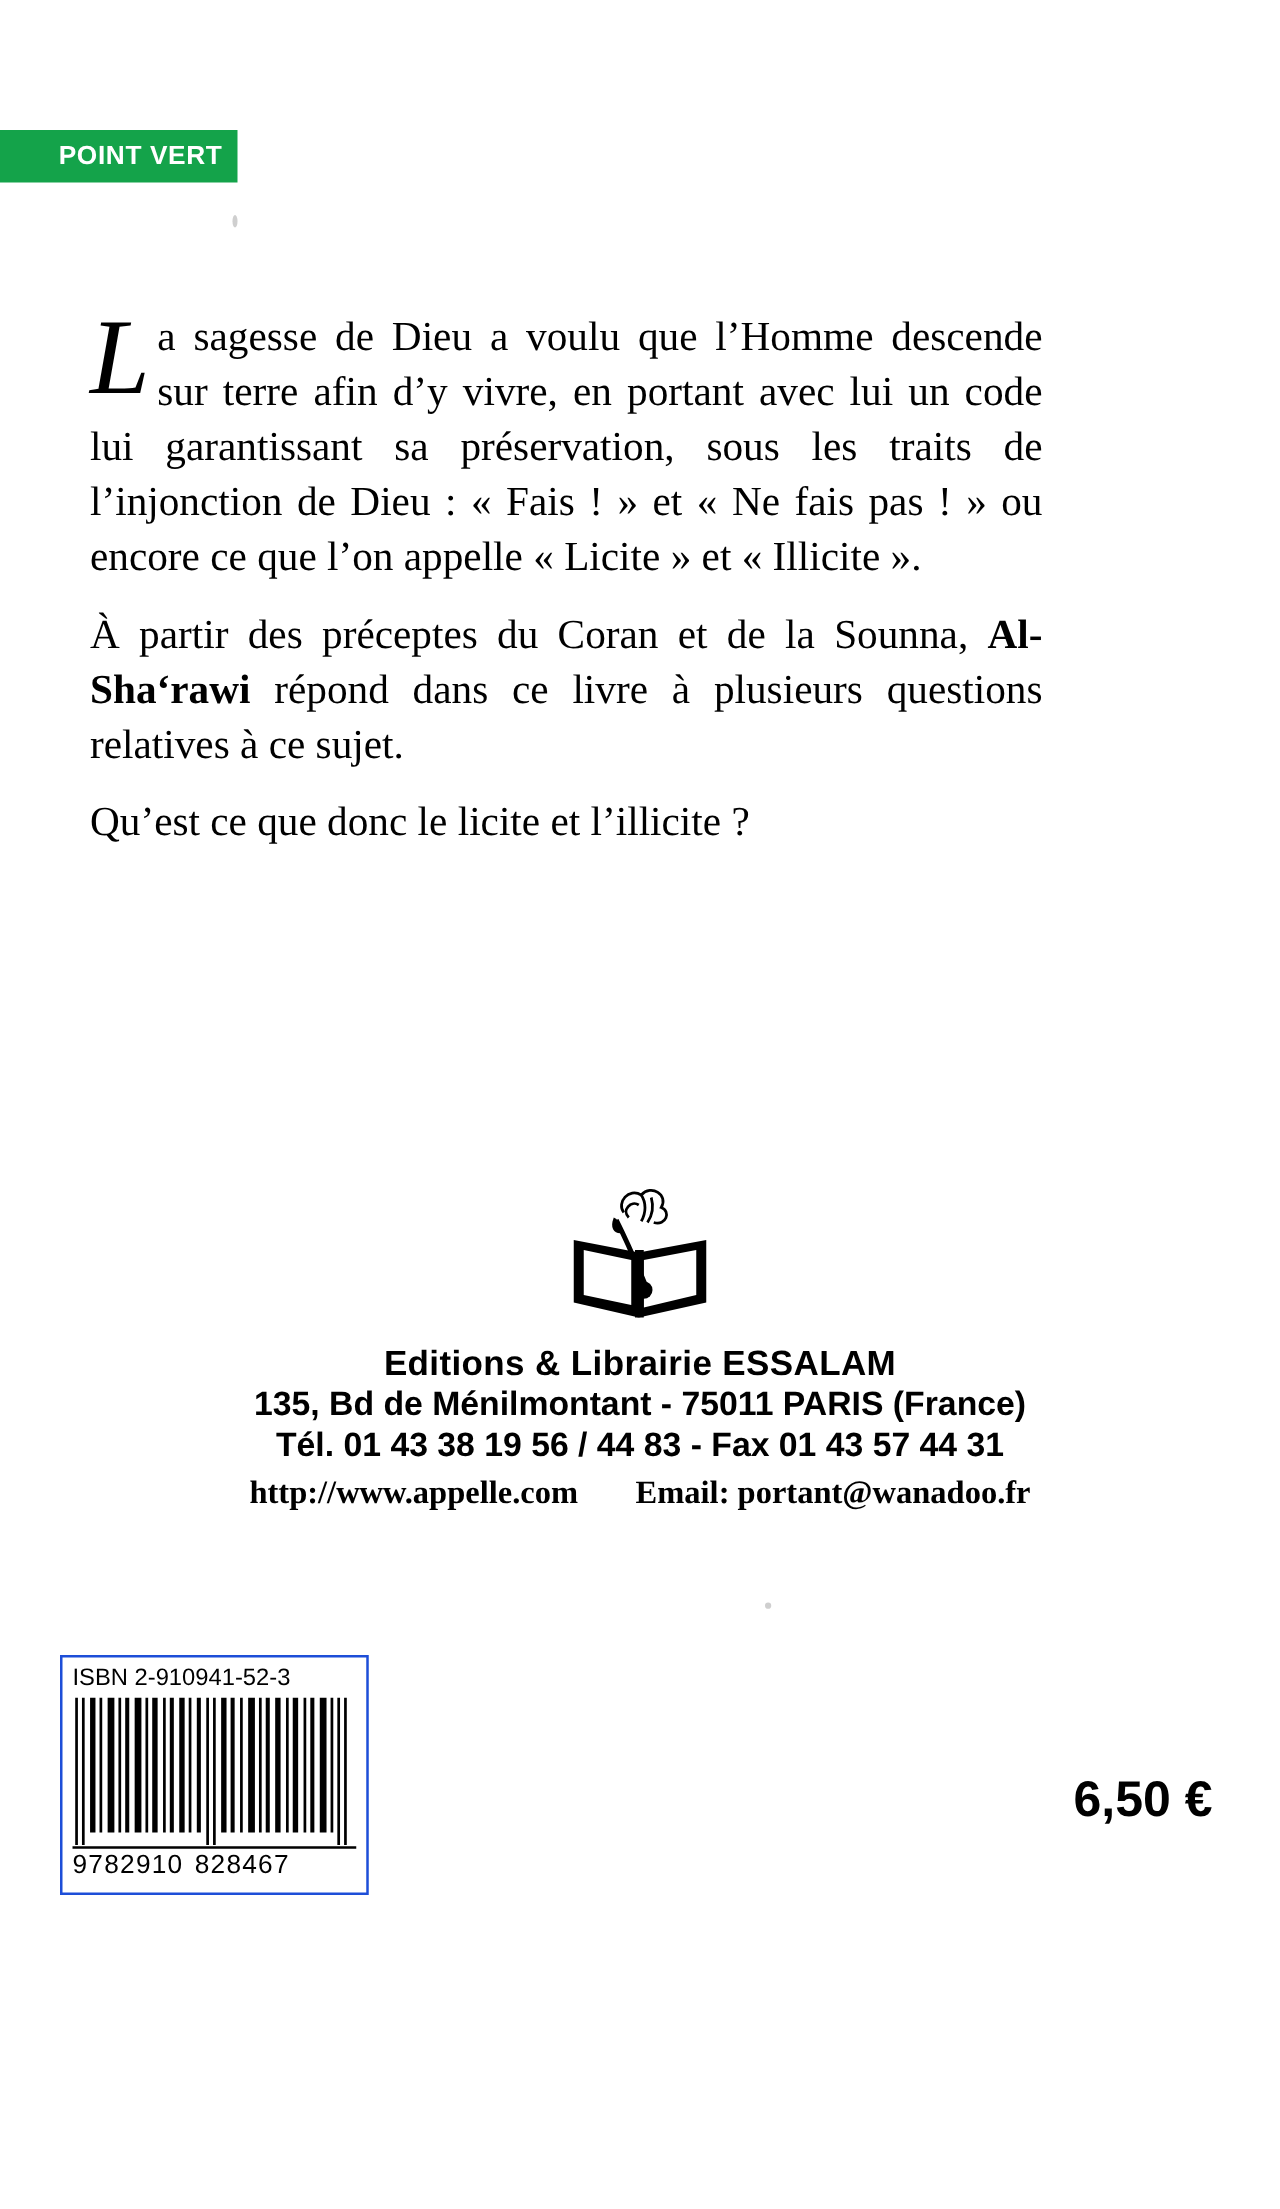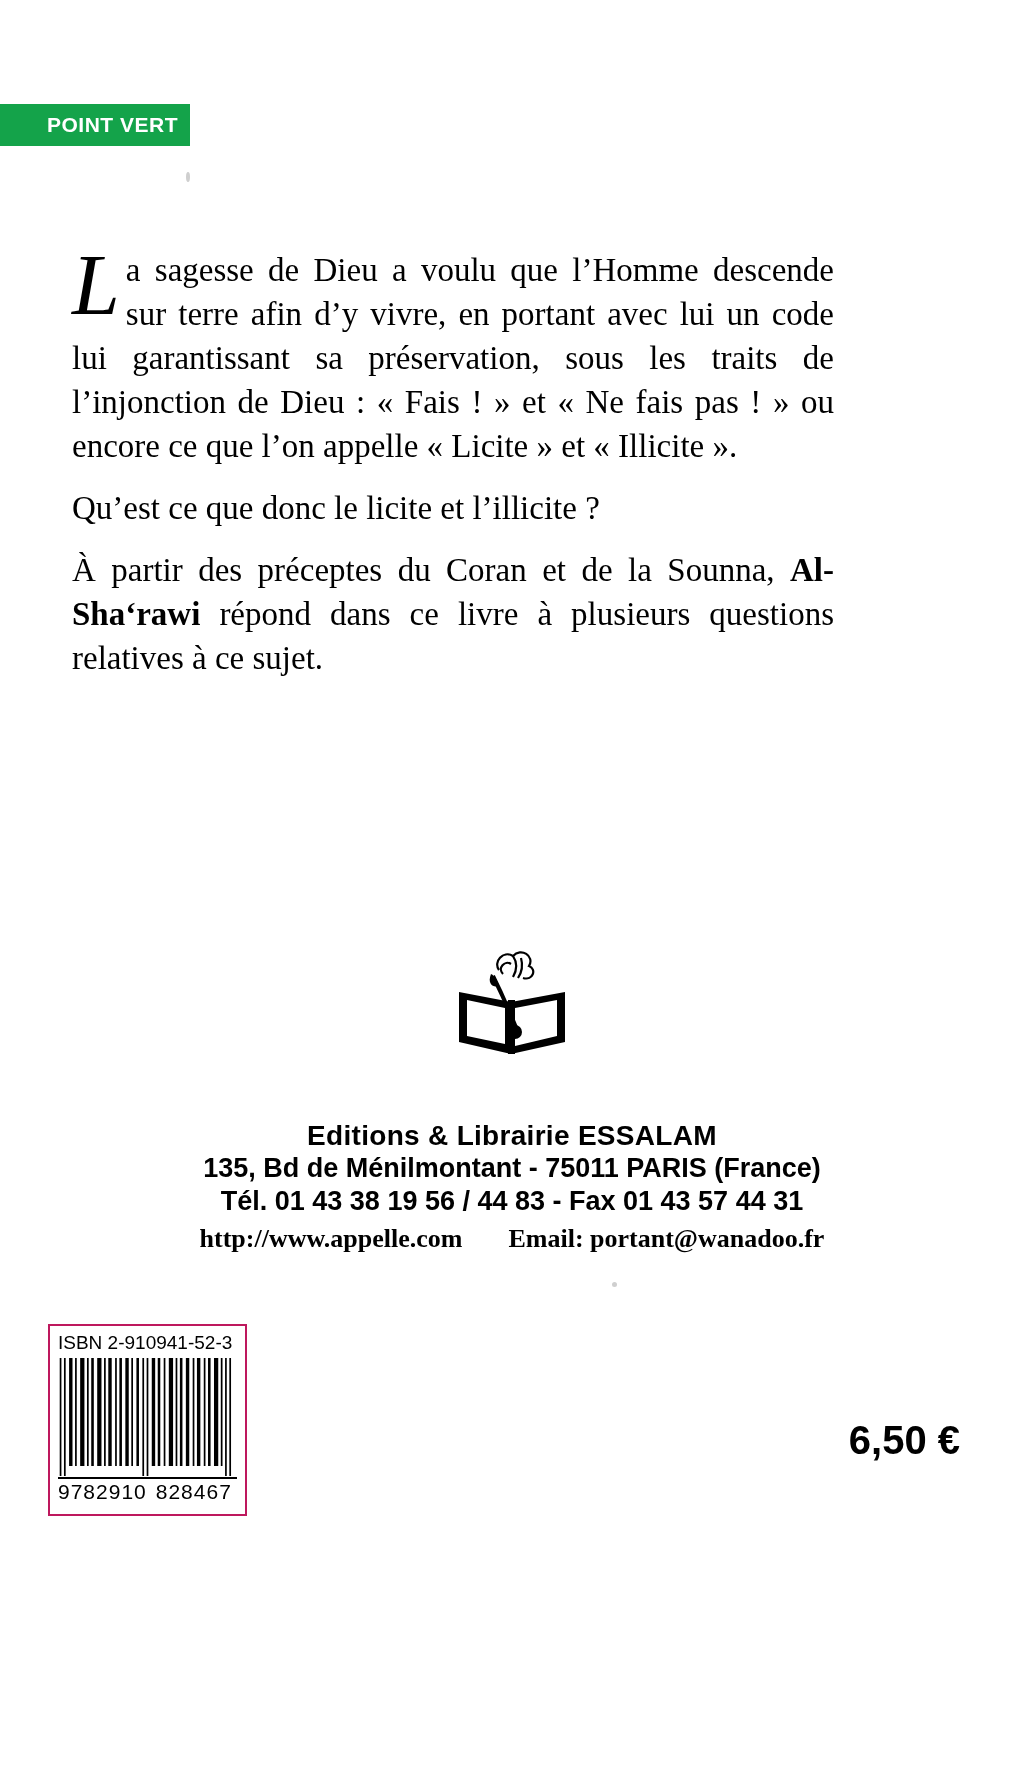--- a/index.html
+++ b/index.html
@@ -80,21 +80,21 @@
     top: 936px;
     transform: translateX(-50%);
     width: 130px;
     height: 130px;
   }
 
   
   .publisher {
     position: absolute;
     left: 0;
-    top: 1119px;
+    top: 1074px;
     width: 1024px;
     text-align: center;
     font-family: "Liberation Sans", sans-serif;
   }
   .pub-line {
     font-weight: bold;
     font-size: 27px;
     line-height: 33px;
     letter-spacing: 0px;
     color: #000;
@@ -106,23 +106,23 @@
     font-size: 26px;
     margin-top: 4px;
   }
   .pub-line.web .gap { display: inline-block; width: 46px; }
 
   
   .barcode-box {
     position: absolute;
     left: 48px;
     top: 1324px;
-    width: 199px;
+    width: 247px;
     height: 192px;
-    border: 2px solid #be185d;
+    border: 2px solid #1d4ed8;
     background: #fff;
     box-sizing: border-box;
     padding: 6px 8px 22px 8px;
   }
   .isbn-text {
     font-family: "Liberation Sans", sans-serif;
     font-size: 19px;
     line-height: 22px;
     color: #000;
     white-space: nowrap;
@@ -140,21 +140,21 @@
     border-top: 2px solid #000;
     padding-top: 1px;
     margin-top: 1px;
     white-space: nowrap;
   }
   .ean-text .sp { display: inline-block; width: 9px; }
 
   
   .price {
     position: absolute;
-    right: 64px;
+    right: 54px;
     top: 1418px;
     font-family: "Liberation Sans", sans-serif;
     font-weight: bold;
     font-size: 40px;
     color: #000;
     white-space: nowrap;
   }
 
   
   .speck {
@@ -168,22 +168,22 @@
 
 <div class="banner">
   <span class="banner-label">POINT VERT</span>
 </div>
 
 <div class="speck" style="left:186px;top:172px;width:4px;height:10px;"></div>
 <div class="speck" style="left:612px;top:1282px;width:5px;height:5px;"></div>
 
 <div class="blurb">
   <p class="para lead"><span class="dropcap">L</span><span>a sagesse de Dieu a voulu que l’Homme descende sur terre afin d’y vivre, en portant avec lui un code lui garantissant sa préservation, sous les traits de l’injonction de Dieu : « Fais ! » et « Ne fais pas ! » ou encore ce que l’on appelle « Licite » et « Illicite ».</span></p>
+  <p class="para indent"><span>À partir des préceptes du Coran et de la Sounna, </span><span class="author">Al-Sha‘rawi</span><span> répond dans ce livre à plusieurs questions relatives à ce sujet.</span></p>
   <p class="para indent">Qu’est ce que donc le licite et l’illicite ?</p>
-  <p class="para indent"><span>À partir des préceptes du Coran et de la Sounna, </span><span class="author">Al-Sha‘rawi</span><span> répond dans ce livre à plusieurs questions relatives à ce sujet.</span></p>
 </div>
 
 <div class="logo">
   <svg viewBox="0 0 130 130" width="130" height="130" xmlns="http://www.w3.org/2000/svg">
 
     <g fill="none" stroke="#000" stroke-width="2.2">
       <path d="M52 34 C46 26, 56 14, 66 20 C74 11, 88 20, 82 30 C90 33, 86 45, 76 42"></path>
       <path d="M56 38 C50 32, 58 24, 64 28"></path>
       <path d="M66 20 C70 26, 70 34, 66 41"></path>
       <path d="M74 22 C76 29, 75 36, 71 42"></path>

